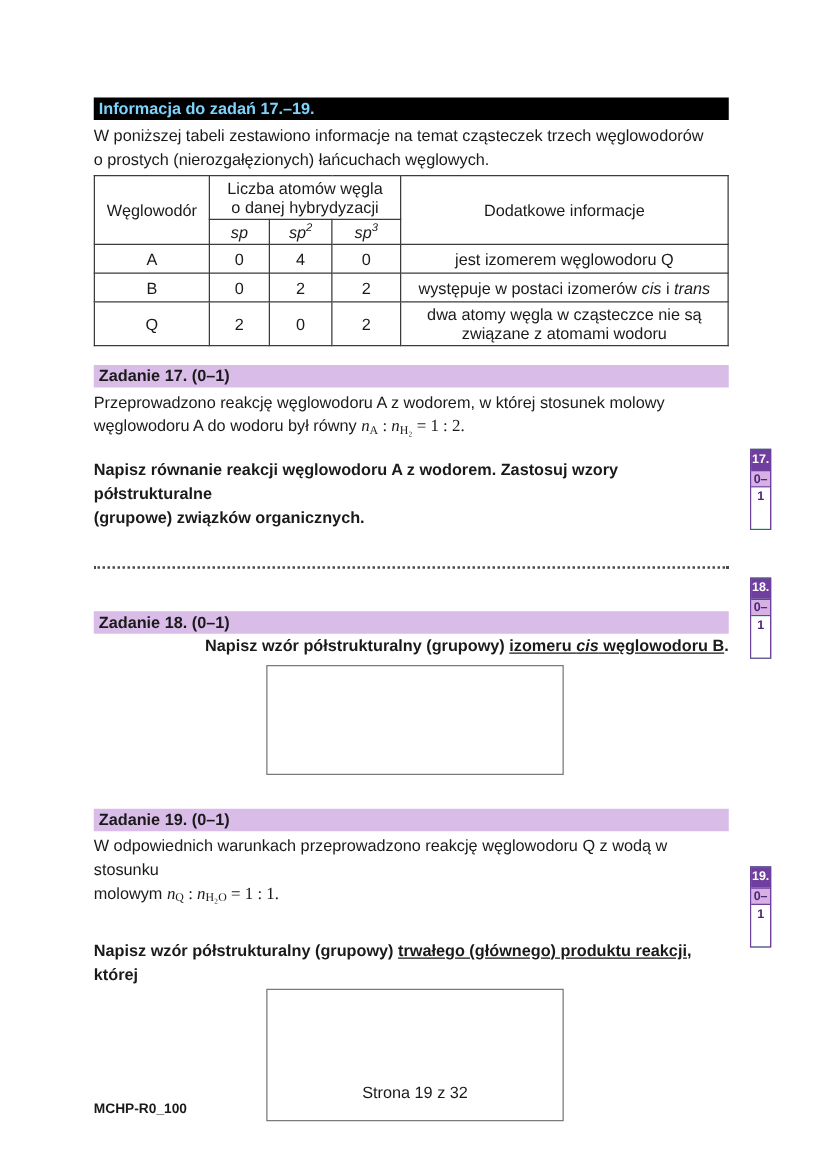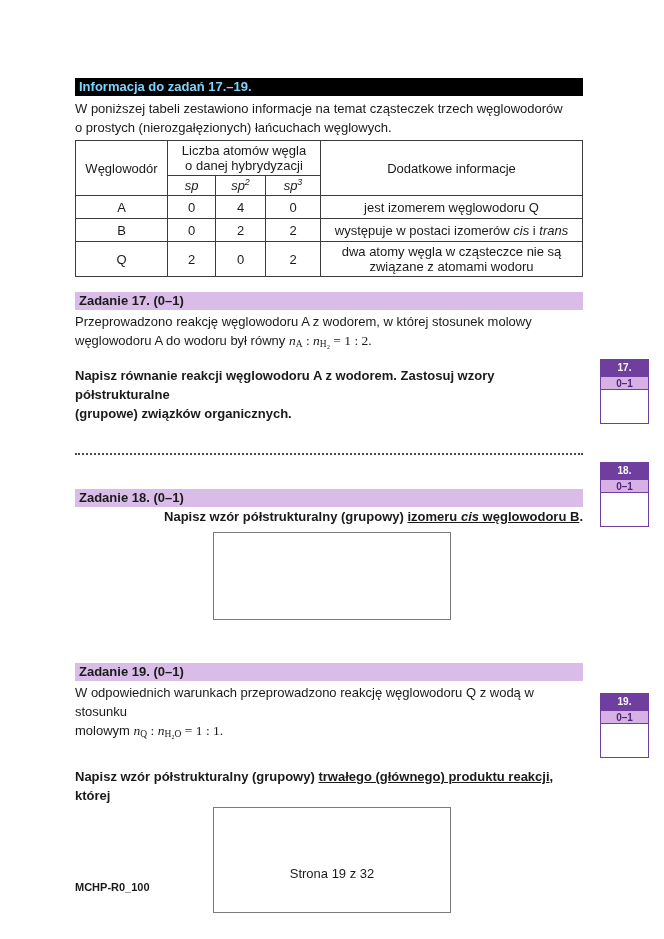--- a/index.html
+++ b/index.html
@@ -64,21 +64,21 @@
   
   .task-bar {
     background: #d9bde8;
     font-weight: bold;
     height: 18px;
     line-height: 18px;
     padding-left: 4px;
   }
   .t17 { margin-top: 15px; }
   .t18 { margin-top: 34px; }
-  .t19 { margin-top: 43px; }
+  .t19 { margin-top: 27px; }
   .task-body { margin-top: 2px; line-height: 19px; }
   .command { font-weight: bold; line-height: 19px; }
   .cmd17 { margin-top: 16px; }
   .cmd18 { margin-top: 0; text-align: right; }
   .cmd19 { margin-top: 27px; }
   .u-group { text-decoration: underline; }
 
   
   .math { font-family: "Liberation Serif", serif; font-size: 13.5px; }
   .math .var { font-style: italic; }
@@ -98,21 +98,21 @@
     border: 1px solid #7a7a7a;
     background: #fff;
   }
   .box18 { margin-top: 6px; height: 88px; }
   .box19 { margin-top: 2px; height: 106px; }
 
   
   .score-box {
     position: absolute;
     left: 600px;
-    width: 49px;
+    width: 17px;
     border: 1px solid #6f3e9e;
     background: #22c55e;
   }
   .sb17 { top: 359px; }
   .sb18 { top: 462px; }
   .sb19 { top: 693px; }
   .score-num {
     background: #6f3e9e;
     color: #fff;
     font-weight: bold;

